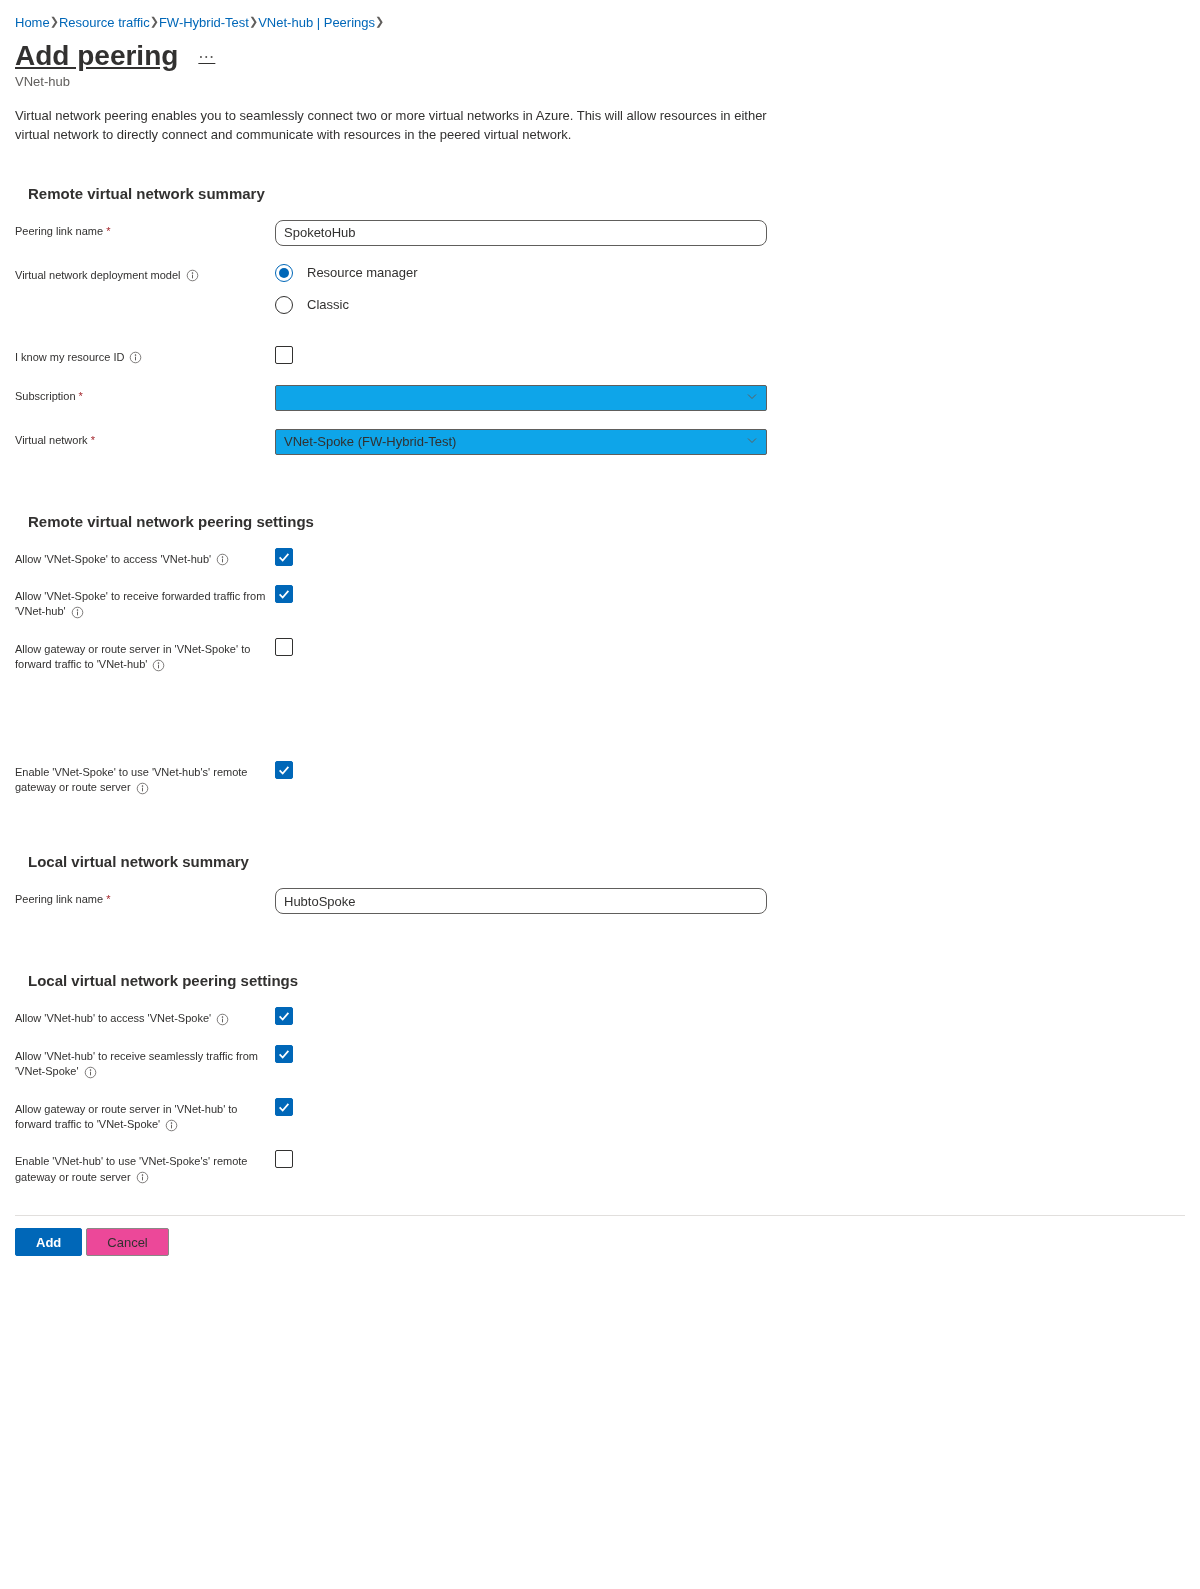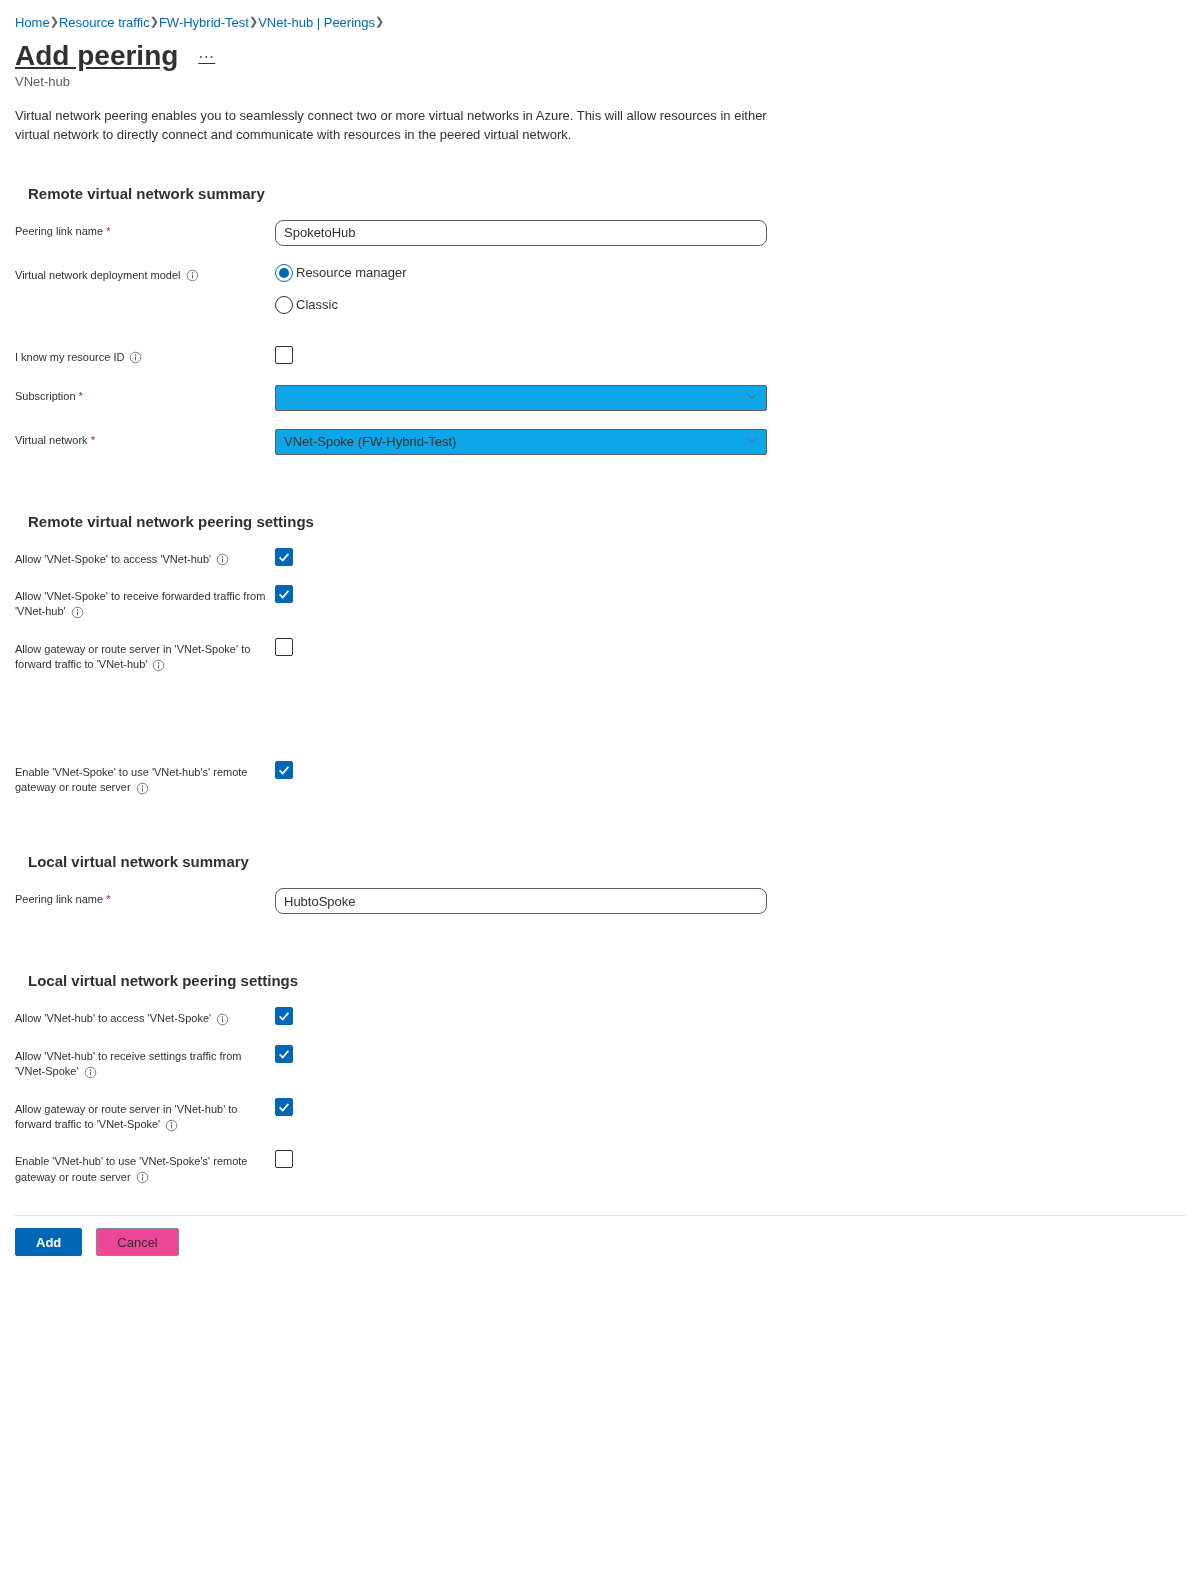--- a/index.html
+++ b/index.html
@@ -110,21 +110,21 @@
   .select-wrap .chev {
     position: absolute;
     right: 8px;
     top: 50%;
     transform: translateY(-50%);
   }
   .select-wrap .chev svg { width: 12px; height: 12px; }
   .radio-row {
     display: flex;
     align-items: center;
-    gap: 3px;
+    gap: 14px;
     margin-bottom: 14px;
     cursor: pointer;
     text-align: right;
   }
   .radio {
     width: 18px; height: 18px;
     border: 1px solid #323130;
     border-radius: 50%;
     display: inline-flex;
     align-items: center;
@@ -152,21 +152,21 @@
     border-color: #0067b8;
   }
   .checkbox.checked svg { width: 14px; height: 14px; }
   .gap-block { height: 40px; }
   .gap-large { height: 70px; }
   .footer {
     border-top: 1px solid #e1dfdd;
     padding: 12px 0;
     margin-top: 30px;
     display: flex;
-    gap: 14px;
+    gap: 4px;
   }
   .btn {
     height: 28px;
     padding: 0 20px;
     font-size: 13px;
     font-family: inherit;
     border-radius: 2px;
     cursor: pointer;
   }
   .btn-primary {
@@ -399,21 +399,21 @@
     <span class="checkbox checked">
       <svg viewBox="0 0 16 16" fill="none" stroke="#fff" stroke-width="2">
           <polyline points="3,8.5 6.5,12 13,4.5"></polyline>
         </svg>
     </span>
   </div>
 </div>
 
 <div class="form-row">
   <div class="form-label">
-    <span>Allow 'VNet-hub' to receive settings traffic from 'VNet-Spoke'</span>
+    <span>Allow 'VNet-hub' to receive seamlessly traffic from 'VNet-Spoke'</span>
     <span class="info-icon">
       <svg viewBox="0 0 16 16" fill="none" stroke="#605e5c" stroke-width="1">
           <circle cx="8" cy="8" r="6.5"></circle>
           <circle cx="8" cy="5" r="0.6" fill="#605e5c"></circle>
           <line x1="8" y1="7" x2="8" y2="11.5" stroke-width="1.2"></line>
         </svg>
     </span>
   </div>
   <div class="form-control">
     <span class="checkbox checked">

